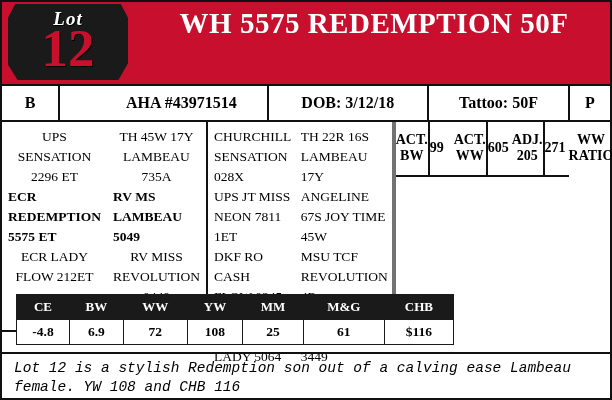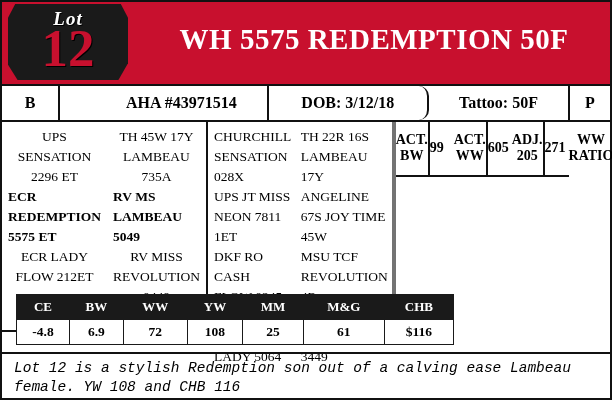--- a/index.html
+++ b/index.html
@@ -69,21 +69,20 @@
     left: 144px;
     right: 8px;
     top: 4px;
     text-align: center;
     color: #ffffff;
     font-family: "Liberation Serif", serif;
     font-weight: bold;
     font-size: 29px;
     line-height: 34px;
     letter-spacing: 0.5px;
-    margin-top: 16px;
   }
 
   
   .info-bar {
     display: flex;
     align-items: stretch;
     height: 34px;
     border-bottom: 2px solid #111111;
     font-family: "Liberation Serif", serif;
     font-weight: bold;
@@ -92,21 +91,21 @@
   .info-cell {
     display: flex;
     align-items: center;
     justify-content: center;
     border-right: 2px solid #111111;
     white-space: nowrap;
   }
   .info-cell:last-child { border-right: none; }
   .info-sex   { width: 56px; }
   .info-reg   { flex: 1.35; padding-left: 36px; }
-  .info-dob   { flex: 1.25; border-radius: 10px; }
+  .info-dob   { flex: 1.25; }
   .info-tattoo{ flex: 1.1; }
   .info-pedcode { width: 40px; }
 
   
   .body-area {
     display: flex;
     height: 210px;
   }
   .ped-left {
     width: 262px;

